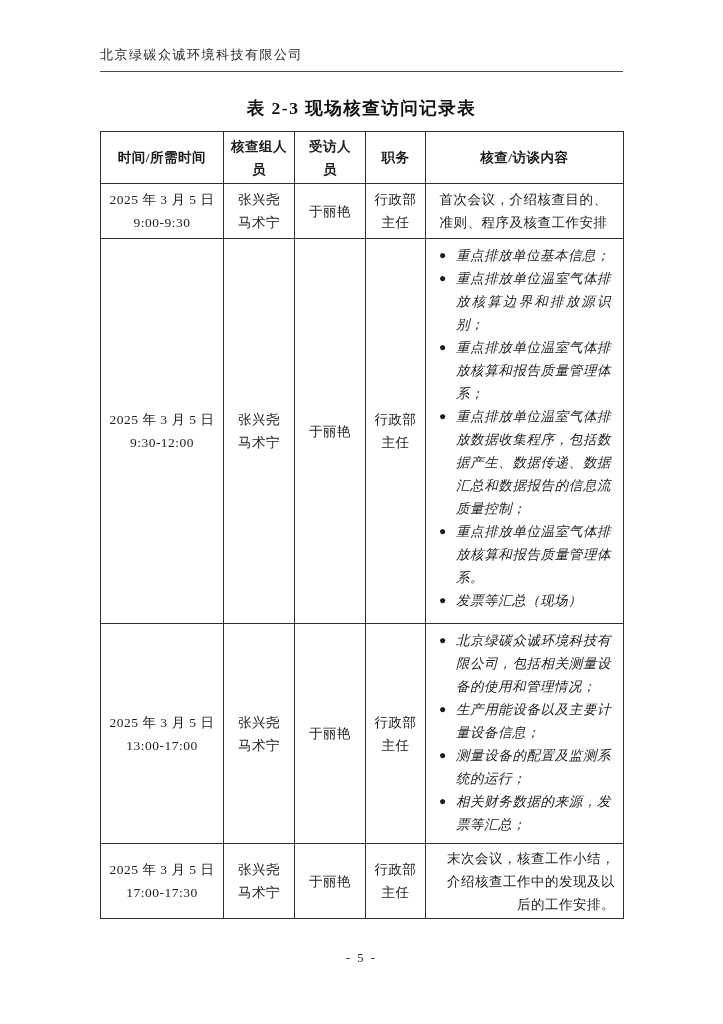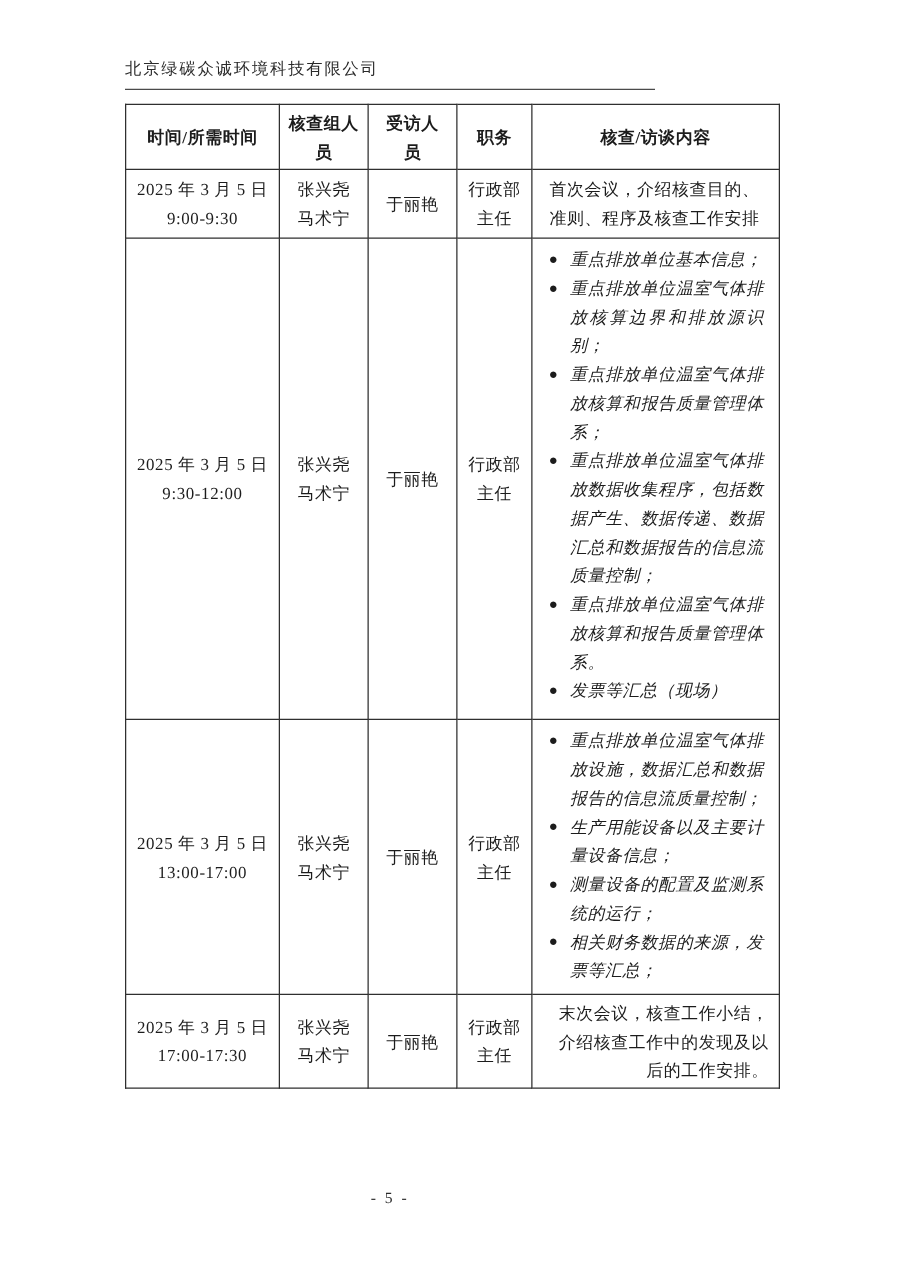--- a/index.html
+++ b/index.html
@@ -1,18 +1,18 @@
 <!DOCTYPE html>
 <html><head>
 <meta charset="utf-8">
 <style>
   * { margin:0; padding:0; box-sizing:border-box; }
   html,body { background:#ffffff; }
   .page {
-    width:624px; height:1024px;
+    width:723px; height:1024px;
     background:#ffffff;
     position:relative;
     font-family:"Liberation Serif","DejaVu Serif",serif;
     color:#1f1f1f;
     padding:0 100px;
     overflow:hidden;
   }
   .doc-header {
     padding-top:46px;
     display:flex;
@@ -92,20 +92,21 @@
 </style>
 </head>
 <body>
 
 <div class="page">
 
   <div class="doc-header">
     <span class="company">北京绿碳众诚环境科技有限公司</span>
   </div>
 
+  <div class="doc-title">表 2-3 现场核查访问记录表</div>
 
   <table class="record">
     <colgroup>
         <col class="c1">
         <col class="c2">
         <col class="c3">
         <col class="c4">
         <col class="c5">
       </colgroup>
     <thead>
@@ -169,21 +170,21 @@
         <td class="pre">2025 年 3 月 5 日
 13:00-17:00</td>
         <td class="pre">张兴尧
 马术宁</td>
         <td>于丽艳</td>
         <td class="pre">行政部
 主任</td>
         <td class="content top">
           <div class="bullet">
               <span class="dot">●</span>
-              <span class="btext">重点排放单位温室气体排放设施，数据汇总和数据报告的信息流质量控制；</span>
+              <span class="btext">北京绿碳众诚环境科技有限公司，包括相关测量设备的使用和管理情况；</span>
             </div>
           <div class="bullet">
               <span class="dot">●</span>
               <span class="btext">生产用能设备以及主要计量设备信息；</span>
             </div>
           <div class="bullet">
               <span class="dot">●</span>
               <span class="btext">测量设备的配置及监测系统的运行；</span>
             </div>
           <div class="bullet">

